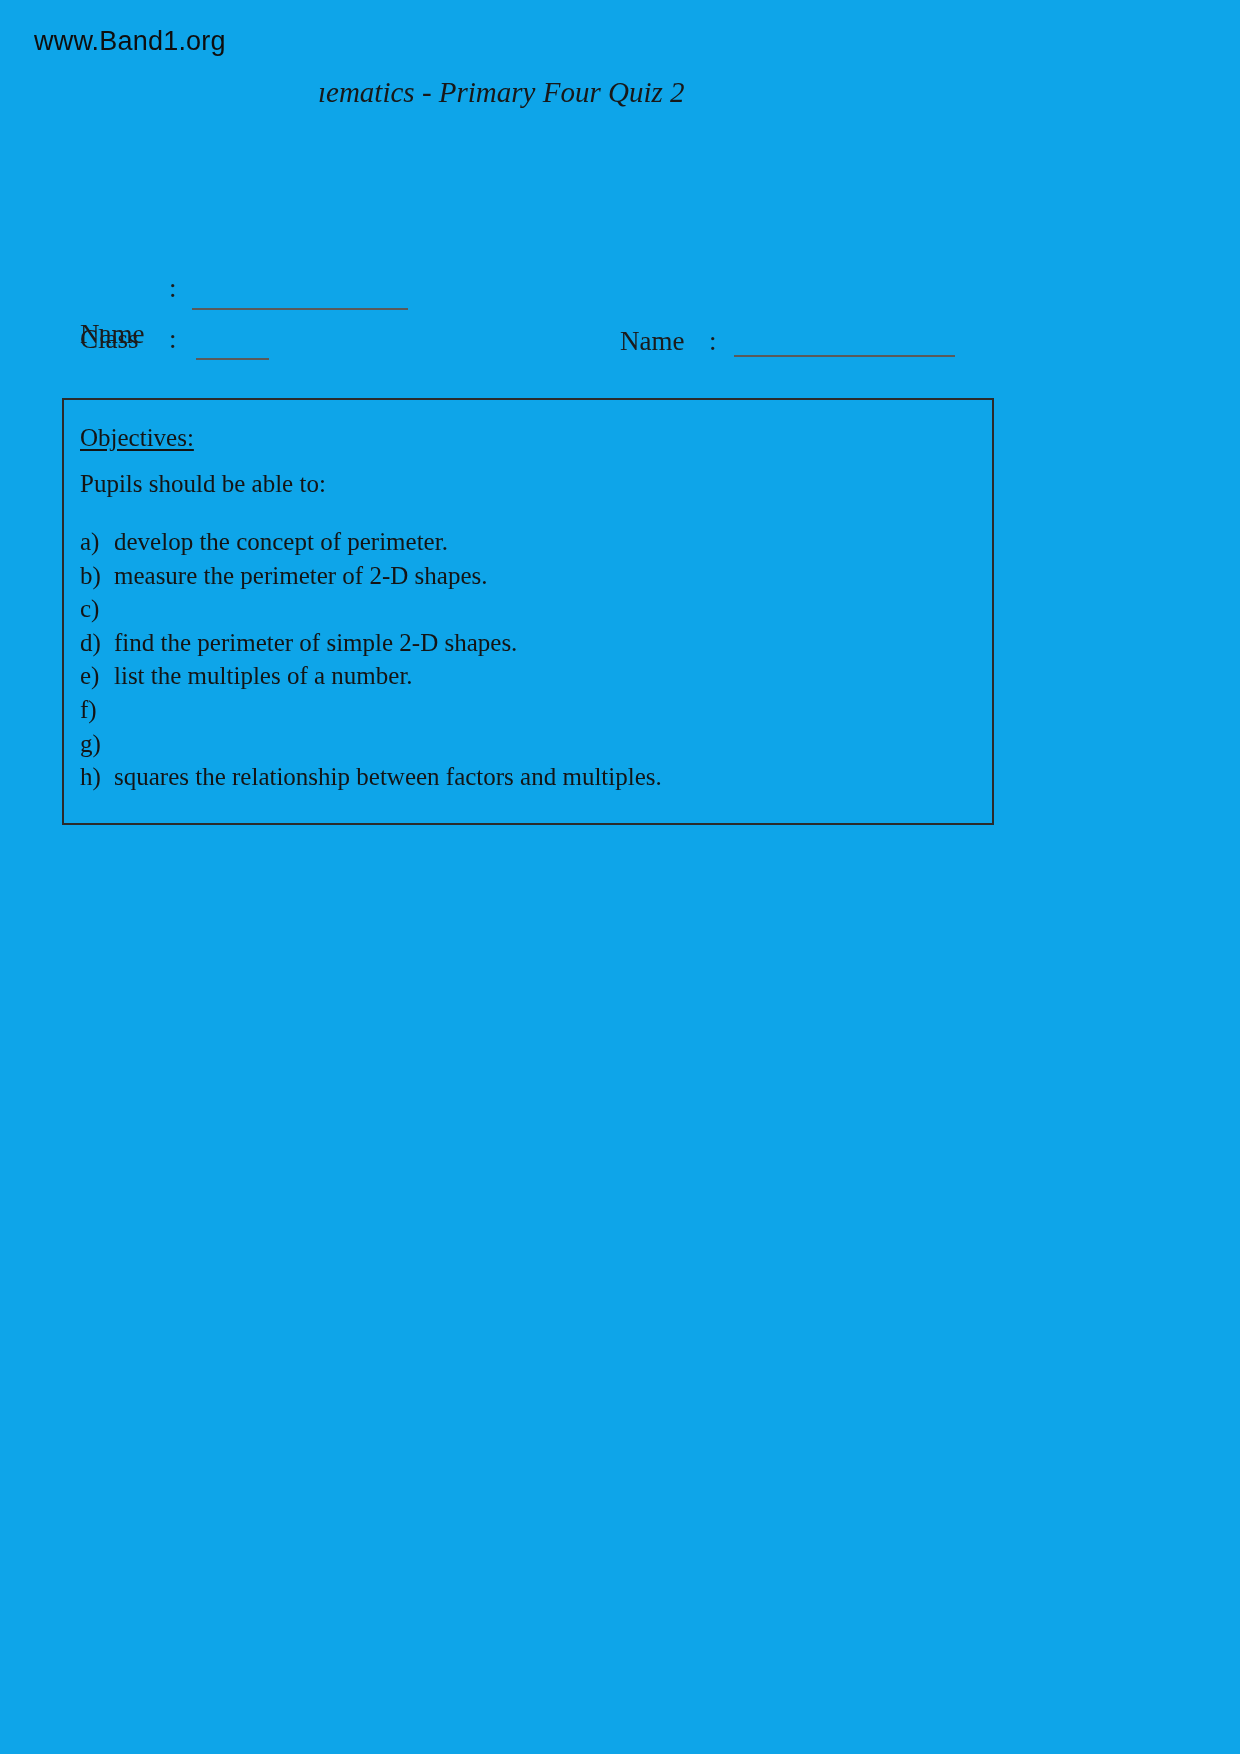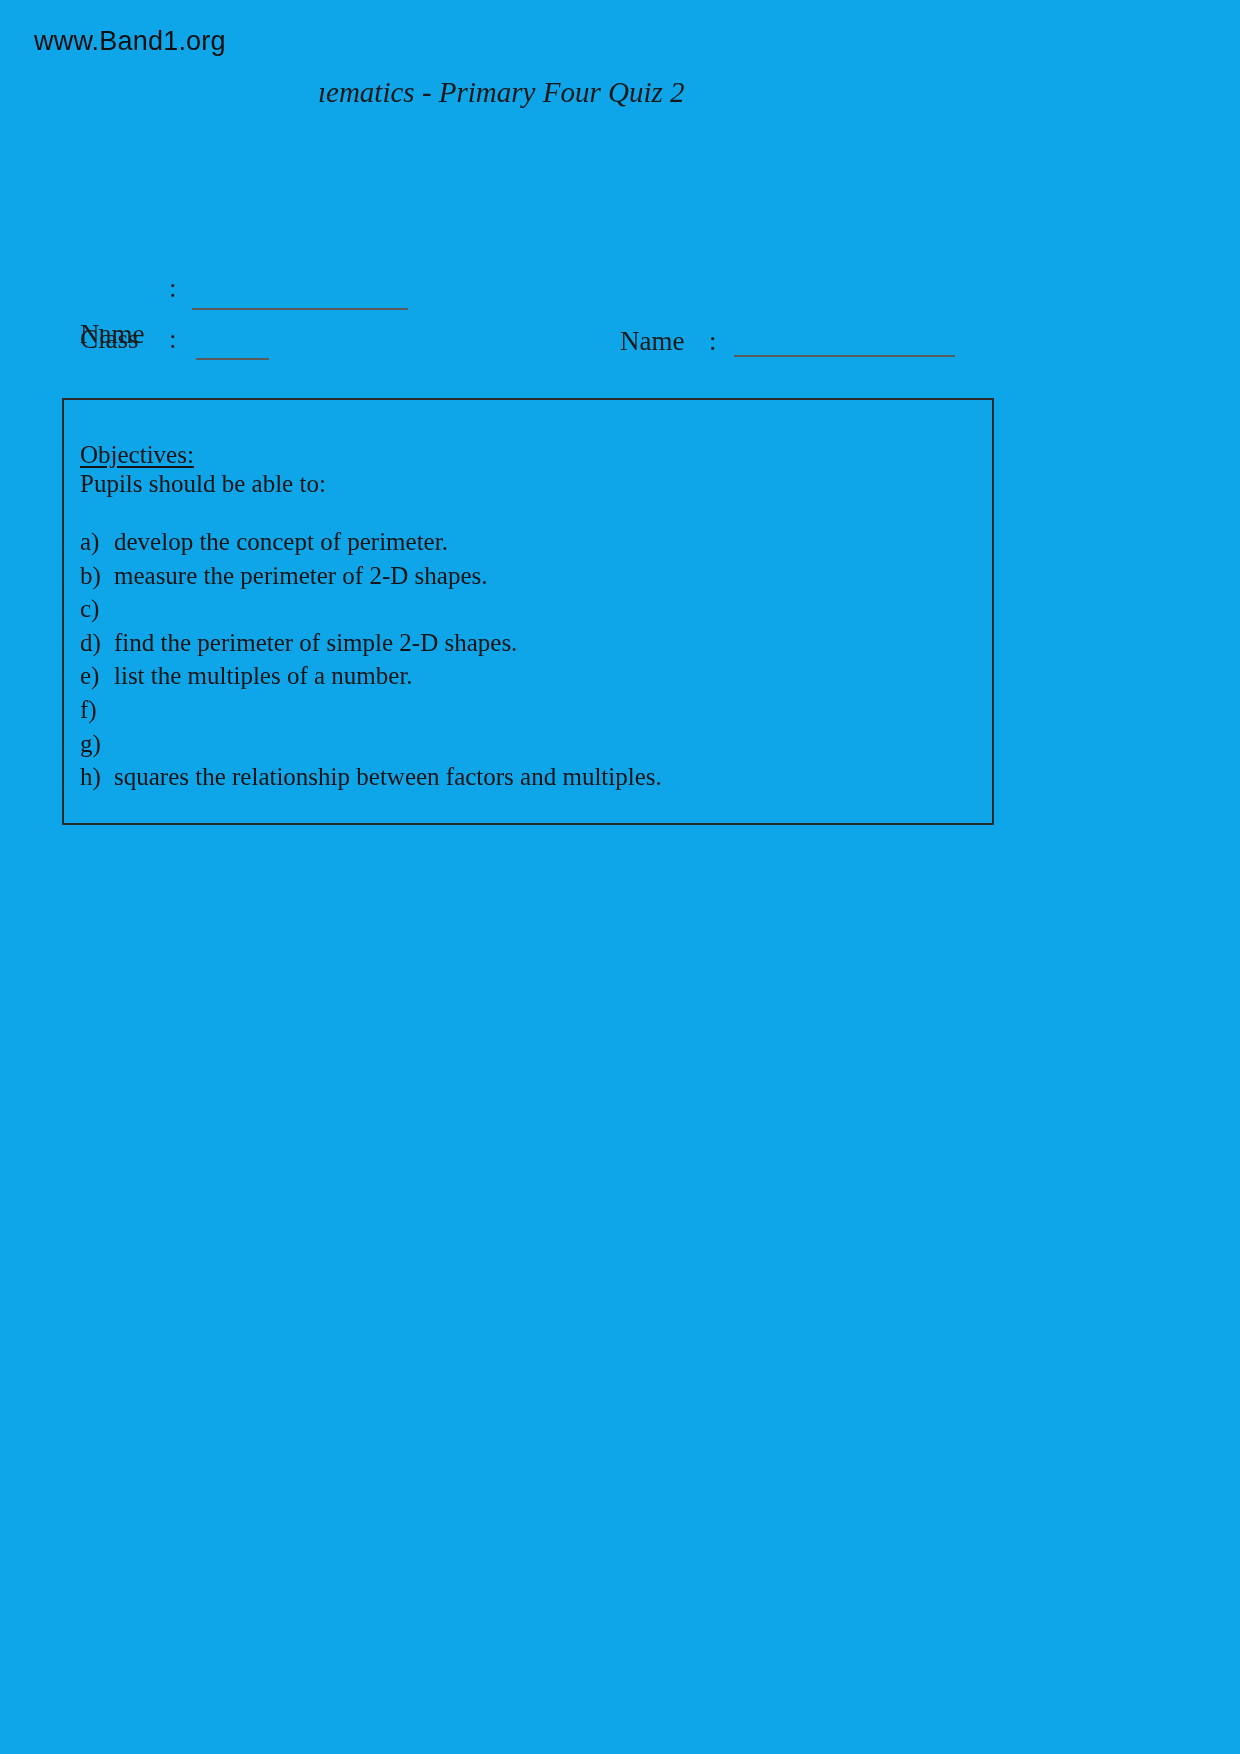--- a/index.html
+++ b/index.html
@@ -52,21 +52,21 @@
   .objectives-box {
     left: 62px;
     top: 398px;
     width: 932px;
     height: 427px;
     border: 2px solid #2b2b2b;
     box-sizing: border-box;
   }
   .objectives-heading {
     left: 16px;
-    top: 41px;
+    top: 24px;
     font-size: 25px;
     text-decoration: underline;
     text-underline-offset: 3px;
     color: #141414;
     font-family: Liberation Serif, serif;
   }
   .objectives-intro {
     left: 16px;
     top: 70px;
     font-size: 25px;

